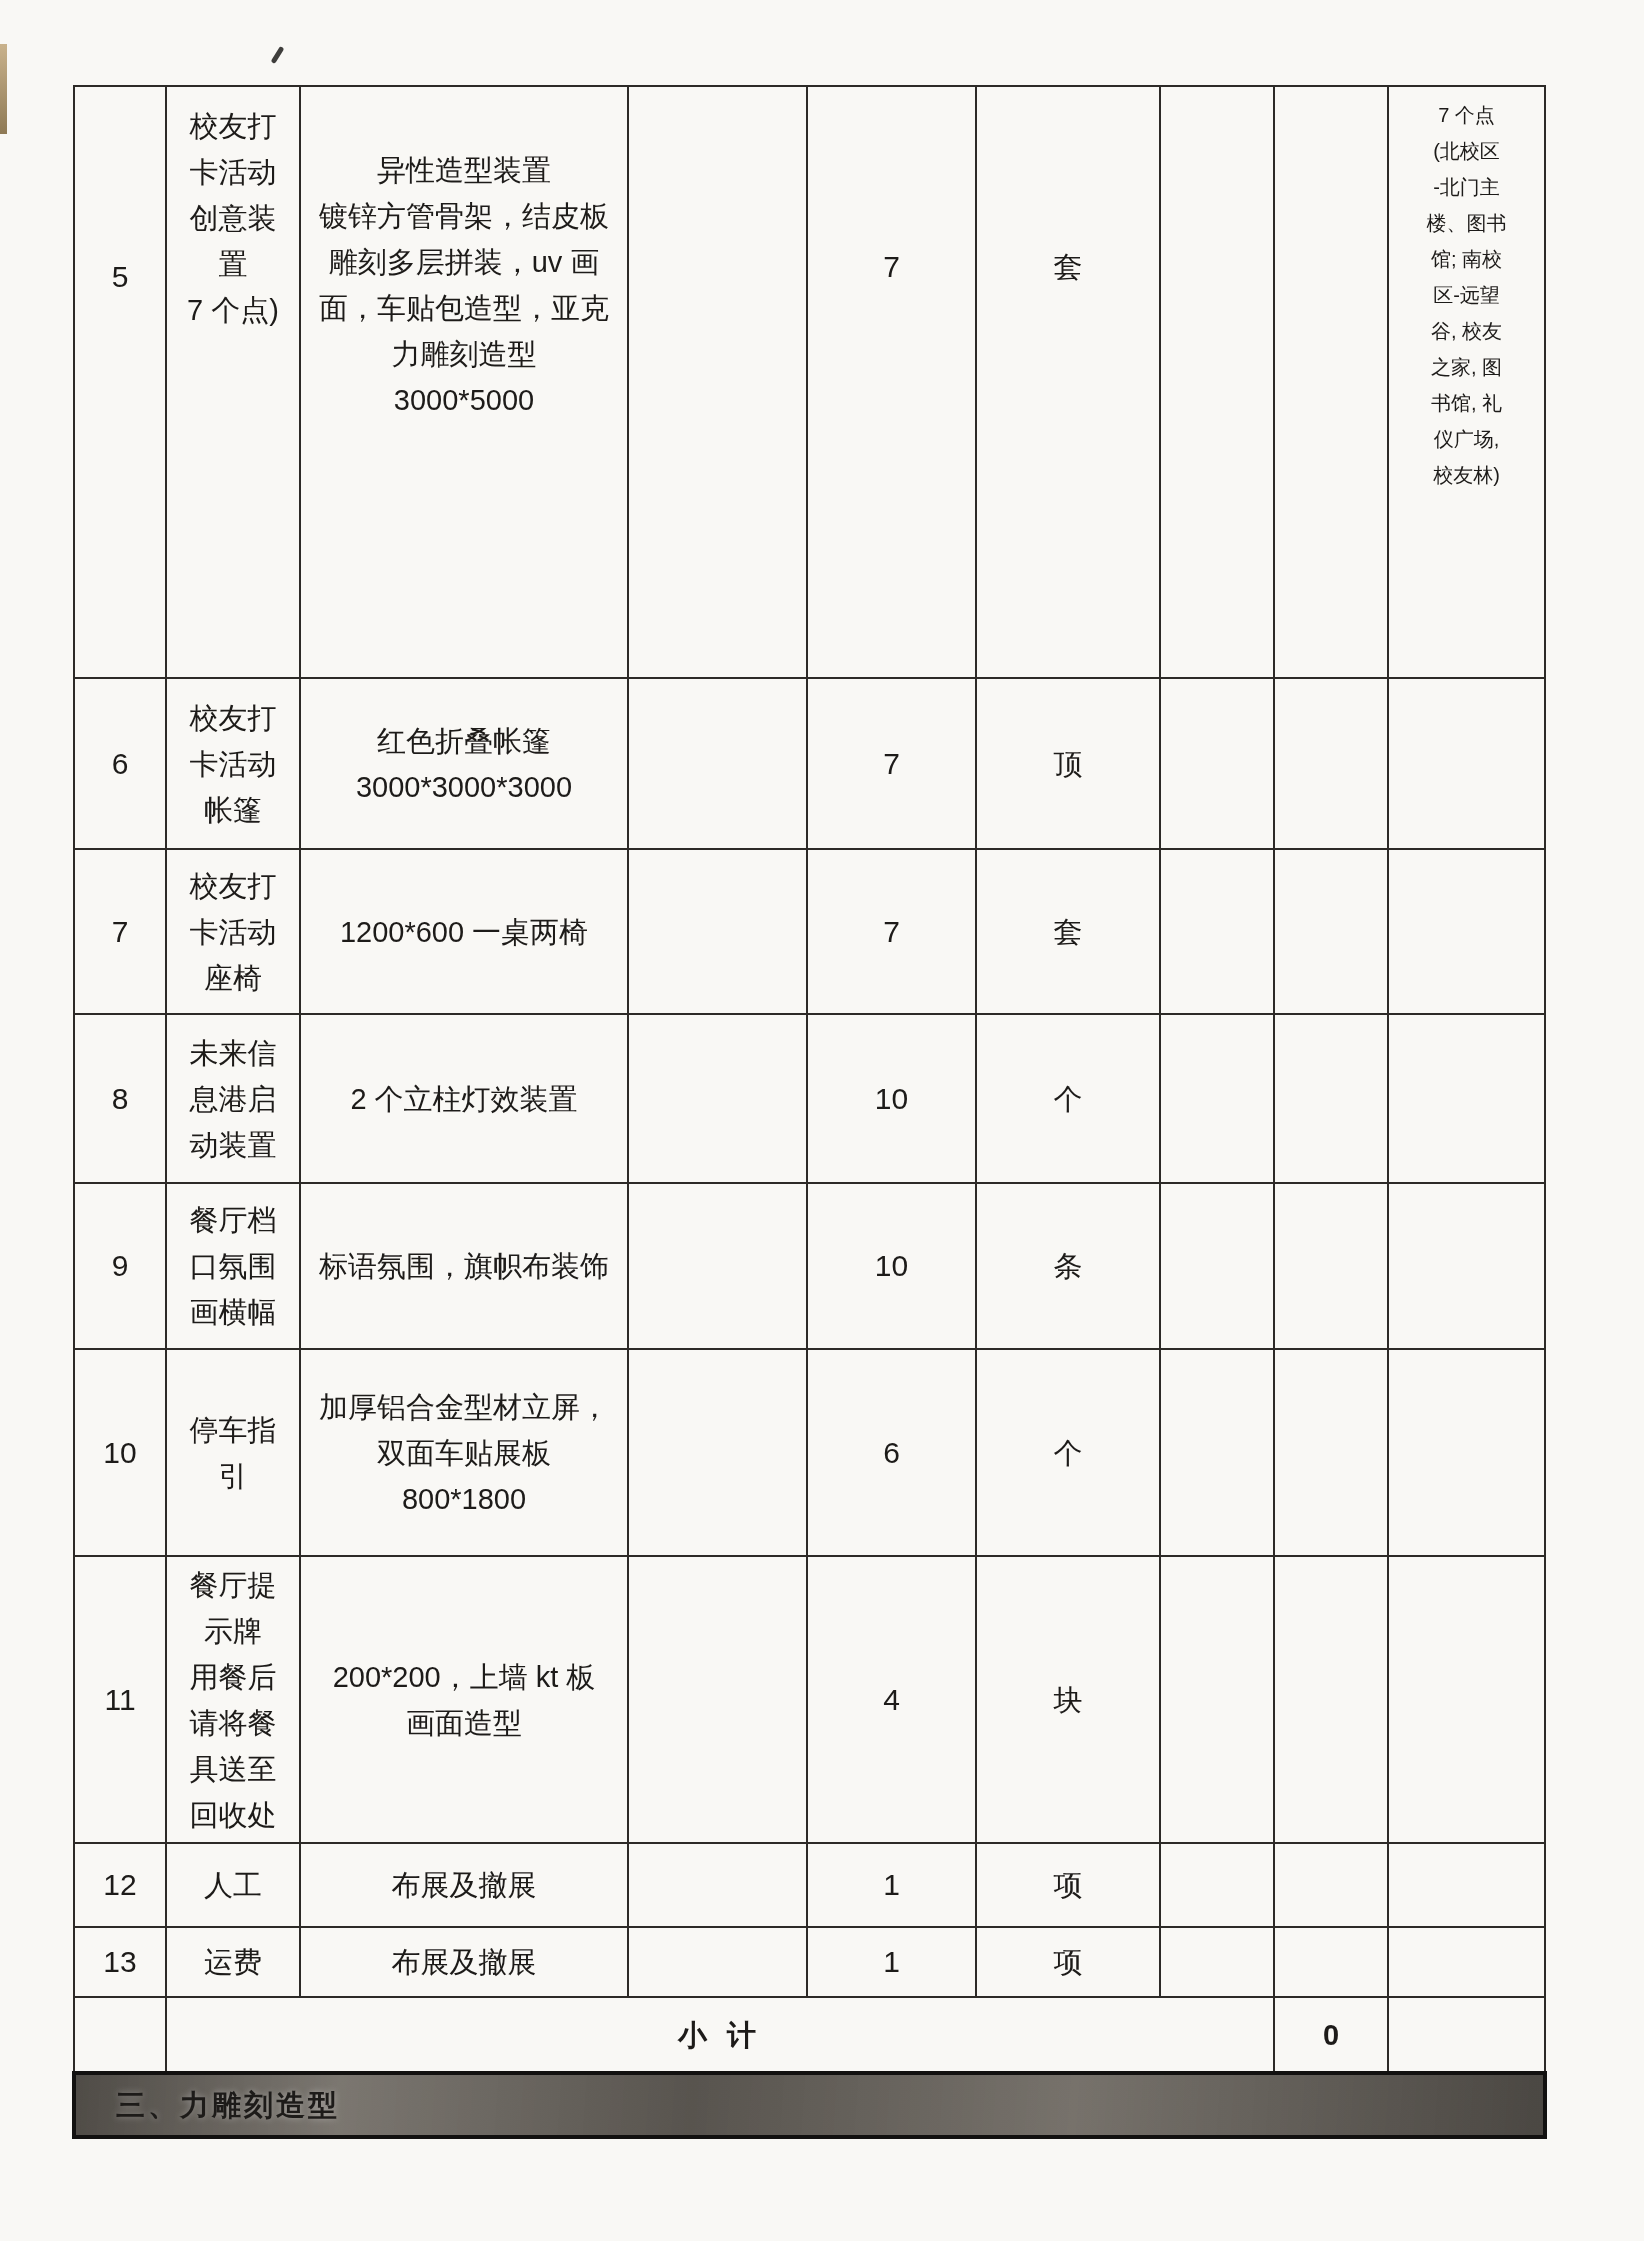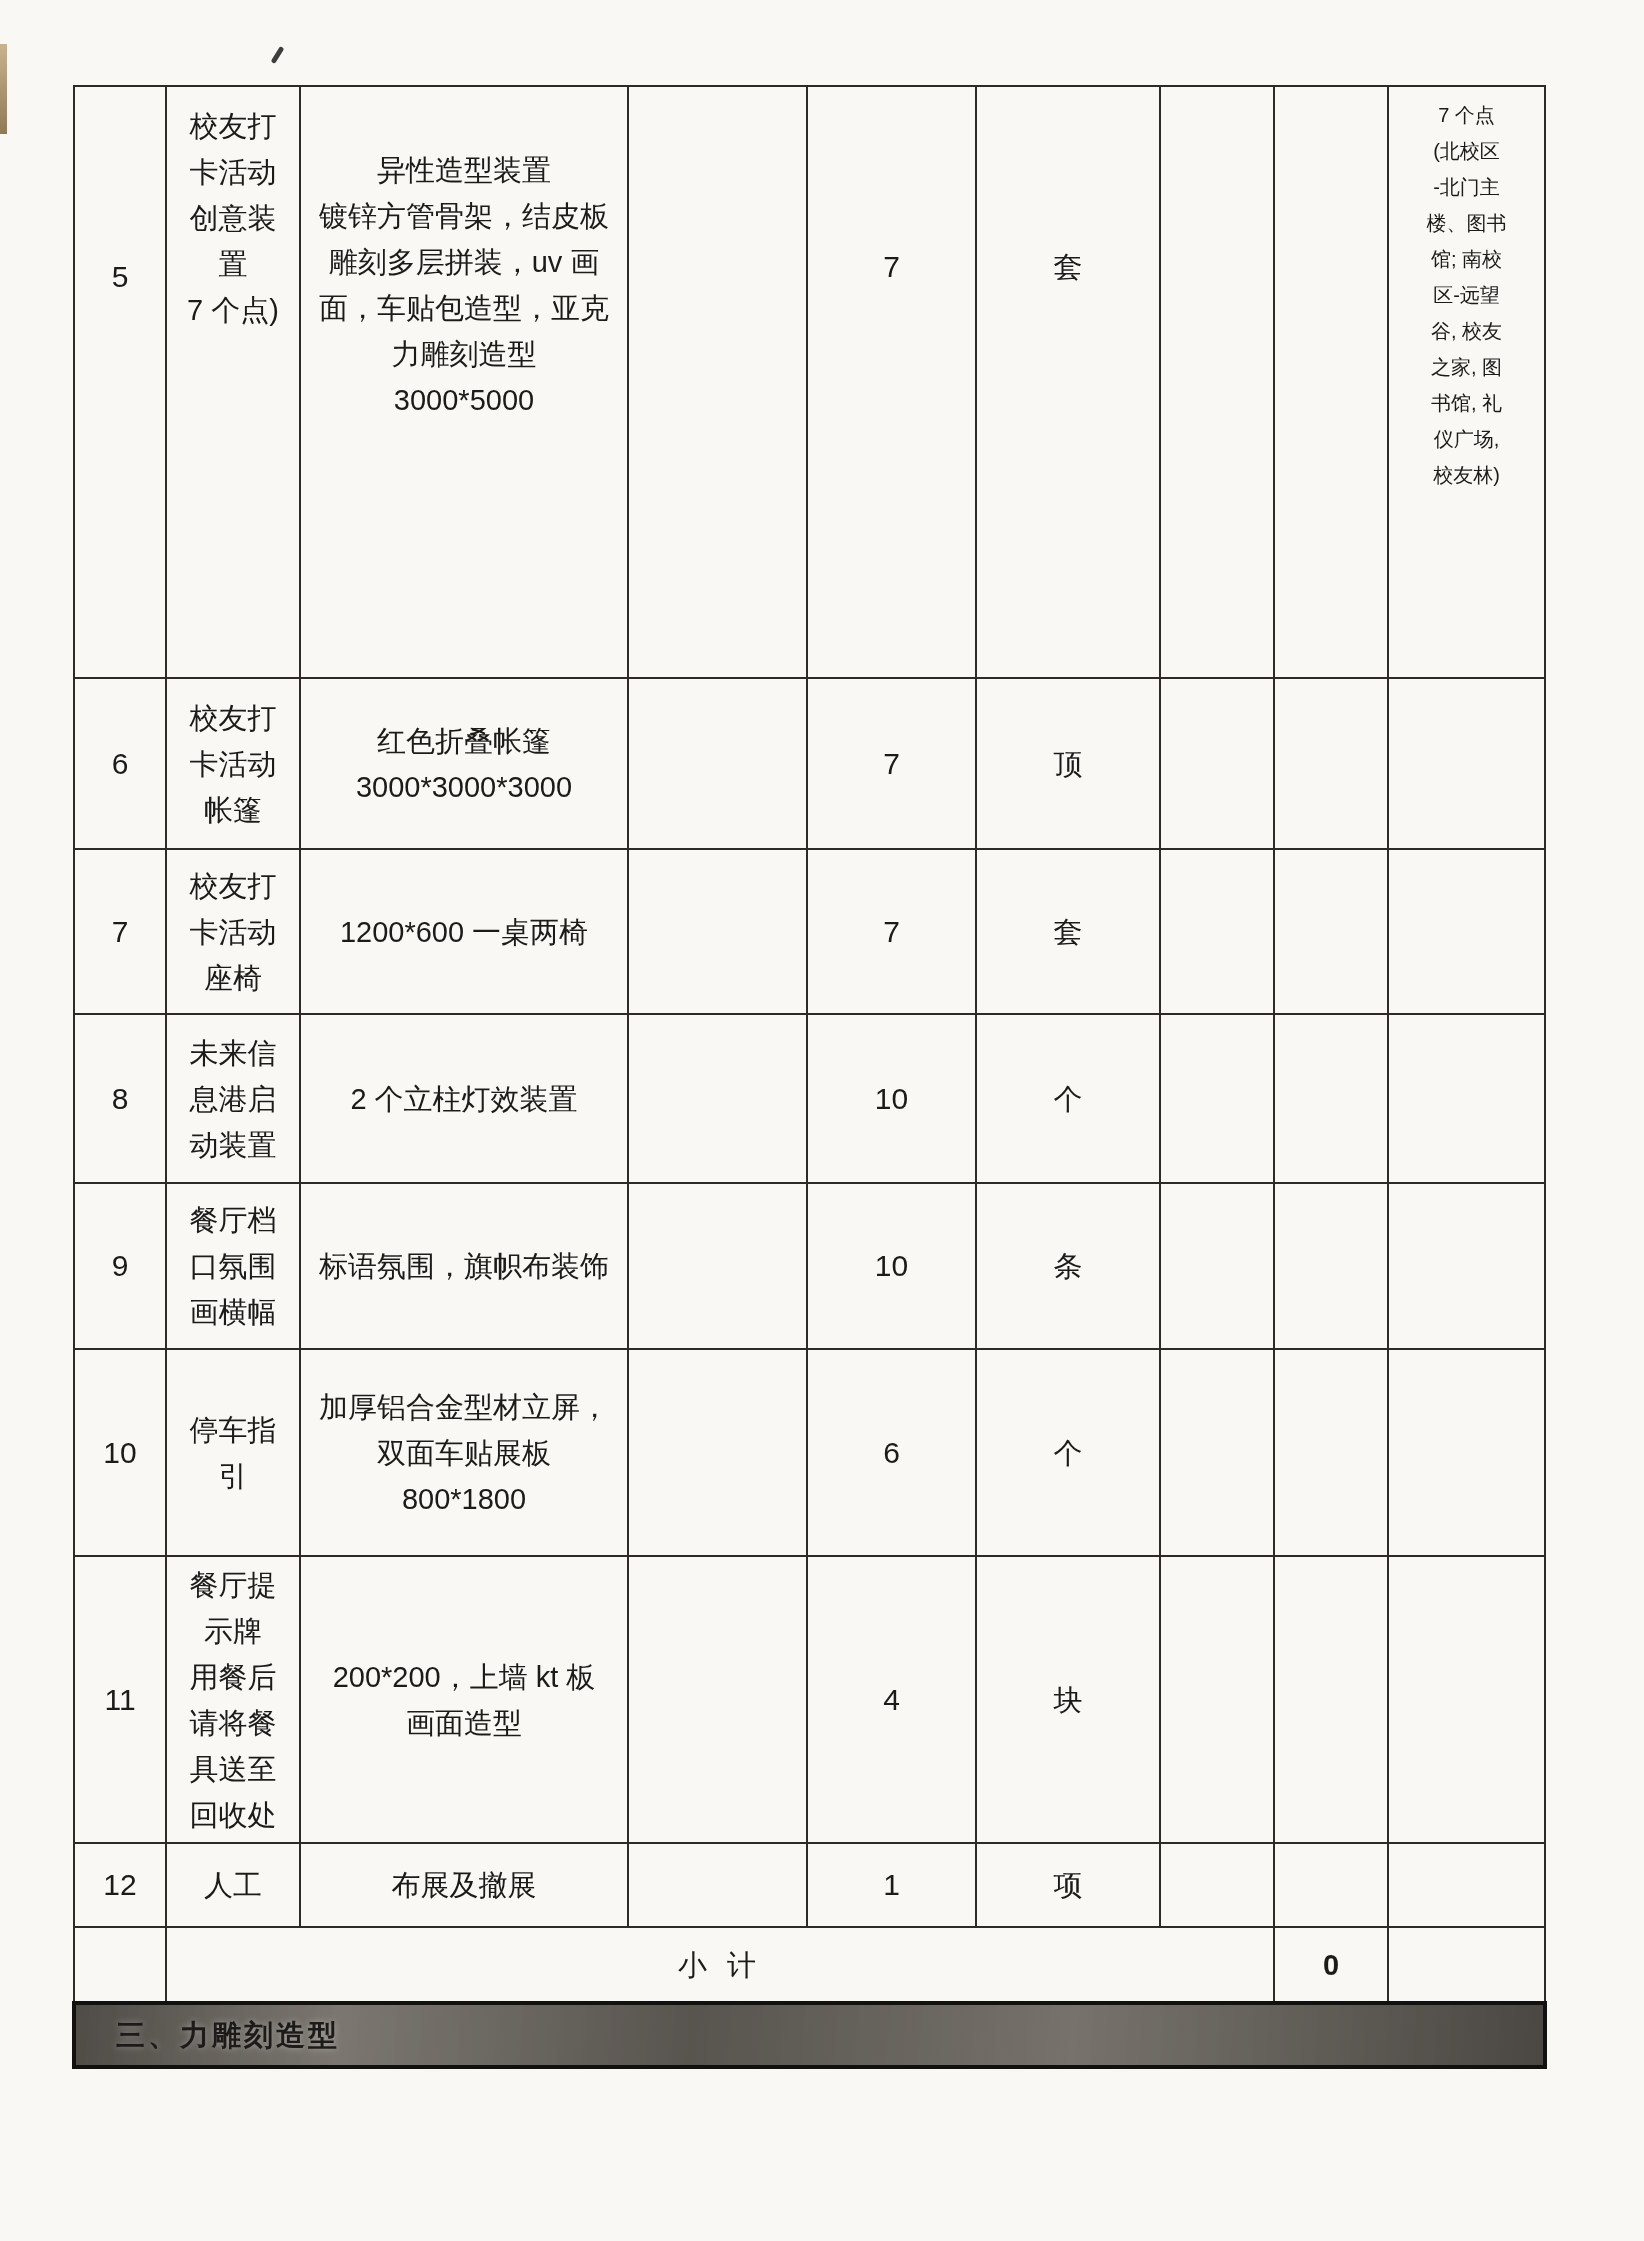--- a/index.html
+++ b/index.html
@@ -32,21 +32,21 @@
   }
   .sheet td.num { font-size:30px; }
   .sheet td.notes-cell { font-size:20px; line-height:36px; }
   
   .vtop { vertical-align:top !important; }
   .pt-seq   { padding-top:167px !important; }
   .pt-item  { padding-top:16px  !important; }
   .pt-desc  { padding-top:60px  !important; }
   .pt-qty   { padding-top:157px !important; }
   .pt-notes { padding-top:10px  !important; }
-  .subtotal-label { font-weight:normal; font-size:31px; letter-spacing:6px; }
+  .subtotal-label { font-weight:bold; font-size:31px; letter-spacing:6px; }
   .subtotal-value { font-weight:bold; font-size:31px; }
   .banner-cell {
     background:
       linear-gradient(94deg, rgba(0,0,0,.28), rgba(255,255,255,.09) 18%,
         rgba(0,0,0,.20) 42%, rgba(255,255,255,.06) 68%, rgba(0,0,0,.32)),
       #6e6962;
     border:4px solid #121110 !important;
     text-align:left !important;
     padding-left:40px !important;
     color:#14120f; font-weight:bold; font-size:31px; letter-spacing:3px;
@@ -201,20 +201,31 @@
         <td>人工</td>
         <td>布展及撤展</td>
         <td></td>
         <td class="num">1</td>
         <td>项</td>
         <td></td>
         <td></td>
         <td class="notes-cell"></td>
       </tr>
 
+      <tr style="height:70px">
+        <td class="num">13</td>
+        <td>运费</td>
+        <td>布展及撤展</td>
+        <td></td>
+        <td class="num">1</td>
+        <td>项</td>
+        <td></td>
+        <td></td>
+        <td class="notes-cell"></td>
+      </tr>
 
       <tr style="height:76px">
         <td></td>
         <td colspan="6" class="subtotal-label">小 计</td>
         <td class="subtotal-value">0</td>
         <td></td>
       </tr>
 
       <tr style="height:64px">
         <td colspan="9" class="banner-cell">三、力雕刻造型</td>

